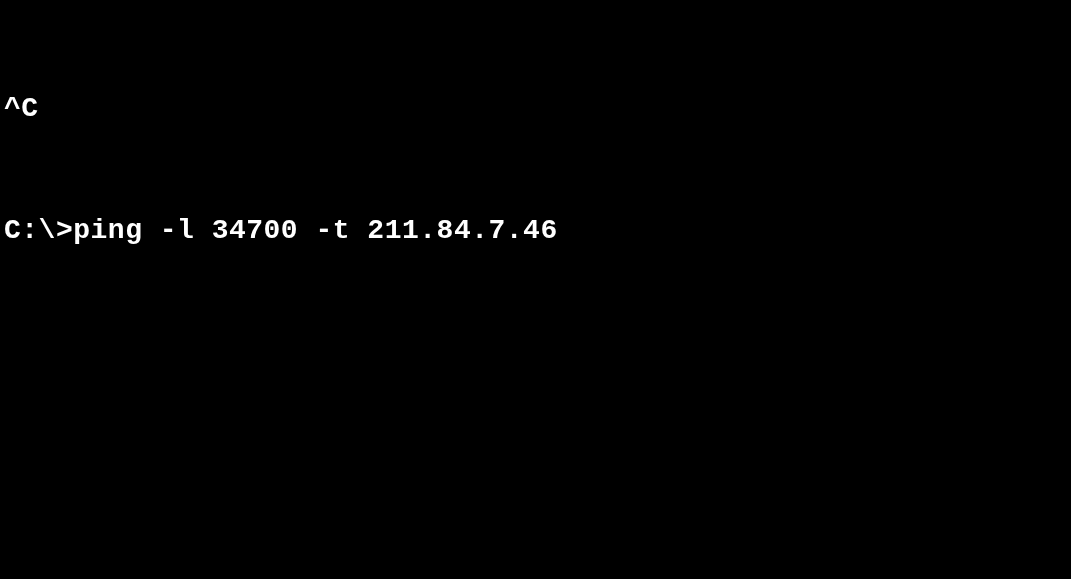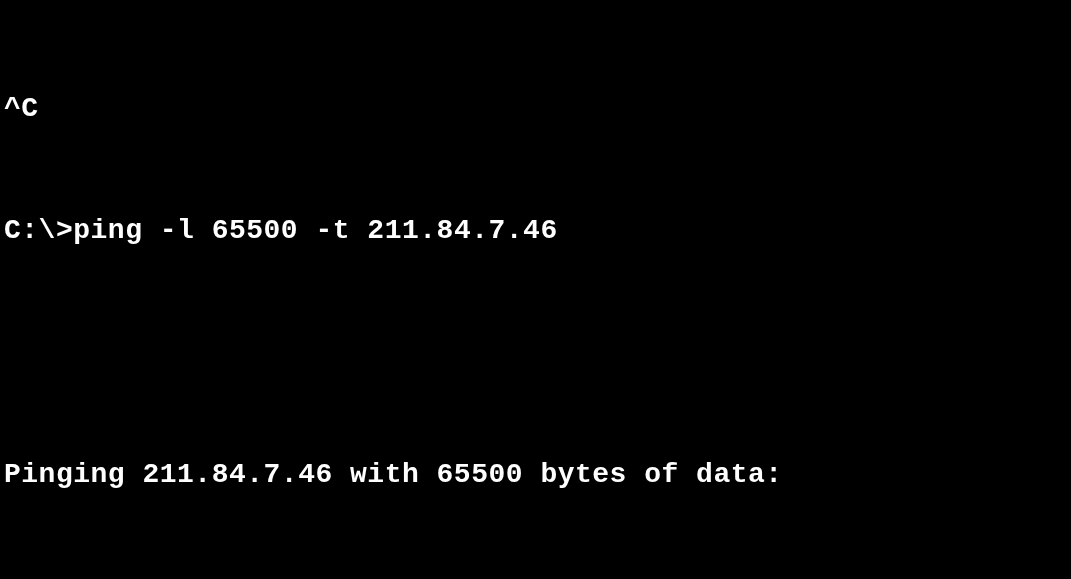--- a/index.html
+++ b/index.html
@@ -29,23 +29,22 @@
     .blank-line {
       display: block;
       height: 1.45em;
     }
   </style>
 </head>
 <body>
 
 <div class="terminal">
   <span class="line">^C</span>
-  <span class="line"><span>C:\&gt;</span><span>ping -l 65500 -t 211.84.7.46</span></span>
+  <span class="line"><span>C:\&gt;</span><span>ping -l 34700 -t 211.84.7.46</span></span>
   <span class="blank-line"></span>
-  <span class="line">Pinging 211.84.7.46 with 65500 bytes of data:</span>
   <span class="blank-line"></span>
   
   
   
   
   
   
   
   
   

